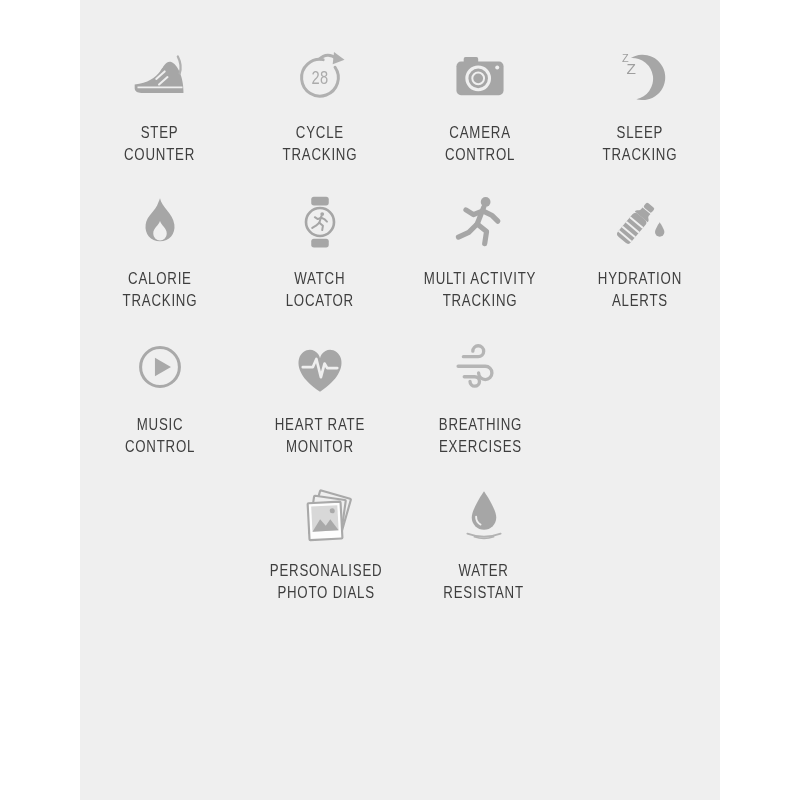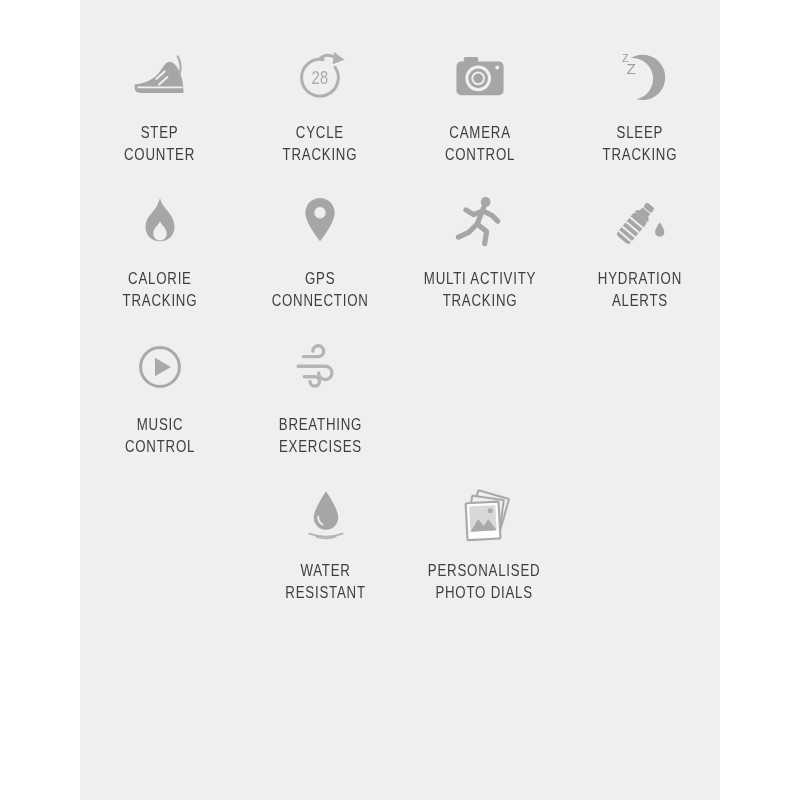--- a/index.html
+++ b/index.html
@@ -87,31 +87,42 @@
         <div class="iconbox">
           <svg width="54" height="54" viewBox="0 0 64 64">
             <path d="M32,5 C34,16 47,22 49,36 C50.5,47 43,56 32,56 C21,56 13.5,47 15,36 C16.5,25 27,20 30,10 C30.8,8 31.6,6.5 32,5 Z" fill="#a6a6a6"></path>
             <path d="M32,32 C34,38 40,40 40,47 A8,8 0 0 1 24,47 C24,40 30,38 32,32 Z" fill="#efefef"></path>
           </svg>
         </div>
         <div class="label">CALORIE
 TRACKING</div>
       </div>
 
-
-      <div class="cell">
-        <div class="iconbox">
-          <svg width="52" height="52" viewBox="0 0 64 64">
-            <path d="M32,5 C22,5 14,13 14,23 C14,36 32,58 32,58 C32,58 50,36 50,23 C50,13 42,5 32,5 Z" fill="#a6a6a6"></path>
-            <circle cx="32" cy="23" r="7" fill="#efefef"></circle>
-          </svg>
-        </div>
-        <div class="label">GPS
-CONNECTION</div>
-      </div>
+      <div class="cell">
+        <div class="iconbox">
+          <svg width="56" height="56" viewBox="0 0 64 64">
+            <rect x="22" y="3" width="20" height="10" rx="3" fill="#a6a6a6"></rect>
+            <rect x="22" y="51" width="20" height="10" rx="3" fill="#a6a6a6"></rect>
+            <circle cx="32" cy="32" r="16" fill="#efefef" stroke="#a6a6a6" stroke-width="3"></circle>
+            <g transform="translate(32,32) scale(0.42) translate(-31,-30)">
+              <circle cx="37" cy="8.5" r="5.2" fill="#a6a6a6"></circle>
+              <g fill="none" stroke="#a6a6a6" stroke-width="5.5" stroke-linecap="round" stroke-linejoin="round">
+                <path d="M35,14 L29,32"></path>
+                <path d="M34,18 L44,23 L50,29"></path>
+                <path d="M34,18 L25,22 L17,17"></path>
+                <path d="M29,32 L39,40 L37,52"></path>
+                <path d="M29,32 L20,40 L10,46"></path>
+              </g>
+            </g>
+          </svg>
+        </div>
+        <div class="label">WATCH
+LOCATOR</div>
+      </div>
+
 
       <div class="cell">
         <div class="iconbox">
           <svg width="60" height="60" viewBox="0 0 64 64">
             <circle cx="38" cy="8.5" r="5.2" fill="#a6a6a6"></circle>
             <g fill="none" stroke="#a6a6a6" stroke-width="5.5" stroke-linecap="round" stroke-linejoin="round">
               <path d="M36,14 L29,32"></path>
               <path d="M35,18 L45,23 L51,29"></path>
               <path d="M35,18 L25,22 L17,17"></path>
               <path d="M29,32 L39,40 L37,53"></path>
@@ -143,66 +154,76 @@
         <div class="iconbox">
           <svg width="54" height="54" viewBox="0 0 64 64">
             <circle cx="32" cy="32" r="23" fill="none" stroke="#a9a9a9" stroke-width="3.6"></circle>
             <polygon points="26,21 45,32 26,43" fill="#a9a9a9"></polygon>
           </svg>
         </div>
         <div class="label">MUSIC
 CONTROL</div>
       </div>
 
+      <div class="cell">
+        <div class="iconbox">
+          <svg width="58" height="58" viewBox="0 0 64 64">
+            <path d="M32,57 C12,44 6,30 9,20 C11.5,12 20,8.5 26,12 C29.5,14 31.5,17 32,20 C32.5,17 34.5,14 38,12 C44,8.5 52.5,12 55,20 C58,30 52,44 32,57 Z" fill="#a6a6a6"></path>
+            <polyline points="13,30 24,30 28,21 33,41 37,26 40,31 51,31" fill="none" stroke="#efefef" stroke-width="3" stroke-linecap="round" stroke-linejoin="round"></polyline>
+          </svg>
+        </div>
+        <div class="label">HEART RATE
+MONITOR</div>
+      </div>
 
       <div class="cell">
         <div class="iconbox">
           <svg width="56" height="56" viewBox="0 0 64 64">
             <g fill="none" stroke="#b5b5b5" stroke-width="3.8" stroke-linecap="round">
               <path d="M13,19 h17 a6.2,6.2 0 1 0 -6.2,-6.2"></path>
               <path d="M7,30 h31 a7.6,7.6 0 1 1 -7.6,7.6"></path>
               <path d="M14,42 h12 a5.4,5.4 0 1 1 -5.4,5.4"></path>
             </g>
           </svg>
         </div>
         <div class="label">BREATHING
 EXERCISES</div>
       </div>
 
 
     </div>
 
     <div class="bottom-row">
-
-      <div class="cell">
-        <div class="iconbox">
-          <svg width="56" height="56" viewBox="0 0 64 64">
-            <path d="M32,6 C32,6 18,26 18,36 A14,14 0 0 0 46,36 C46,26 32,6 32,6 Z" fill="#a6a6a6"></path>
-            <path d="M23,35 a10,10 0 0 0 5,9" fill="none" stroke="#efefef" stroke-width="2.2" stroke-linecap="round"></path>
-            <path d="M13,54.5 Q32,61.5 51,54.5" fill="none" stroke="#b3b3b3" stroke-width="2.1" stroke-linecap="round"></path>
-            <path d="M21,58 Q32,62 43,58" fill="none" stroke="#b3b3b3" stroke-width="1.9" stroke-linecap="round"></path>
-          </svg>
-        </div>
-        <div class="label">WATER
-RESISTANT</div>
-      </div>
 
       <div class="cell">
         <div class="iconbox">
           <svg width="62" height="62" viewBox="0 0 64 64">
             <rect x="20" y="8" width="33" height="39" rx="1" fill="#efefef" stroke="#a9a9a9" stroke-width="2.2" transform="rotate(16 36 28)"></rect>
             <rect x="17" y="12" width="33" height="39" rx="1" fill="#efefef" stroke="#a9a9a9" stroke-width="2.2" transform="rotate(8 33 31)"></rect>
             <g transform="rotate(-3 31 36)">
               <rect x="14" y="17" width="34" height="38" rx="1" fill="#fdfdfd" stroke="#a9a9a9" stroke-width="2.2"></rect>
               <rect x="17.5" y="20.5" width="27" height="26" fill="#d8d8d8"></rect>
               <path d="M17.5,46.5 L26,34 L31.5,41 L36.5,34.5 L44.5,46.5 Z" fill="#a9a9a9"></path>
               <circle cx="39" cy="26" r="2.6" fill="#a9a9a9"></circle>
             </g>
           </svg>
         </div>
         <div class="label">PERSONALISED
 PHOTO DIALS</div>
       </div>
 
+      <div class="cell">
+        <div class="iconbox">
+          <svg width="56" height="56" viewBox="0 0 64 64">
+            <path d="M32,6 C32,6 18,26 18,36 A14,14 0 0 0 46,36 C46,26 32,6 32,6 Z" fill="#a6a6a6"></path>
+            <path d="M23,35 a10,10 0 0 0 5,9" fill="none" stroke="#efefef" stroke-width="2.2" stroke-linecap="round"></path>
+            <path d="M13,54.5 Q32,61.5 51,54.5" fill="none" stroke="#b3b3b3" stroke-width="2.1" stroke-linecap="round"></path>
+            <path d="M21,58 Q32,62 43,58" fill="none" stroke="#b3b3b3" stroke-width="1.9" stroke-linecap="round"></path>
+          </svg>
+        </div>
+        <div class="label">WATER
+RESISTANT</div>
+      </div>
+
 
     </div>
   </div>
 </div>
 
 </body></html>

